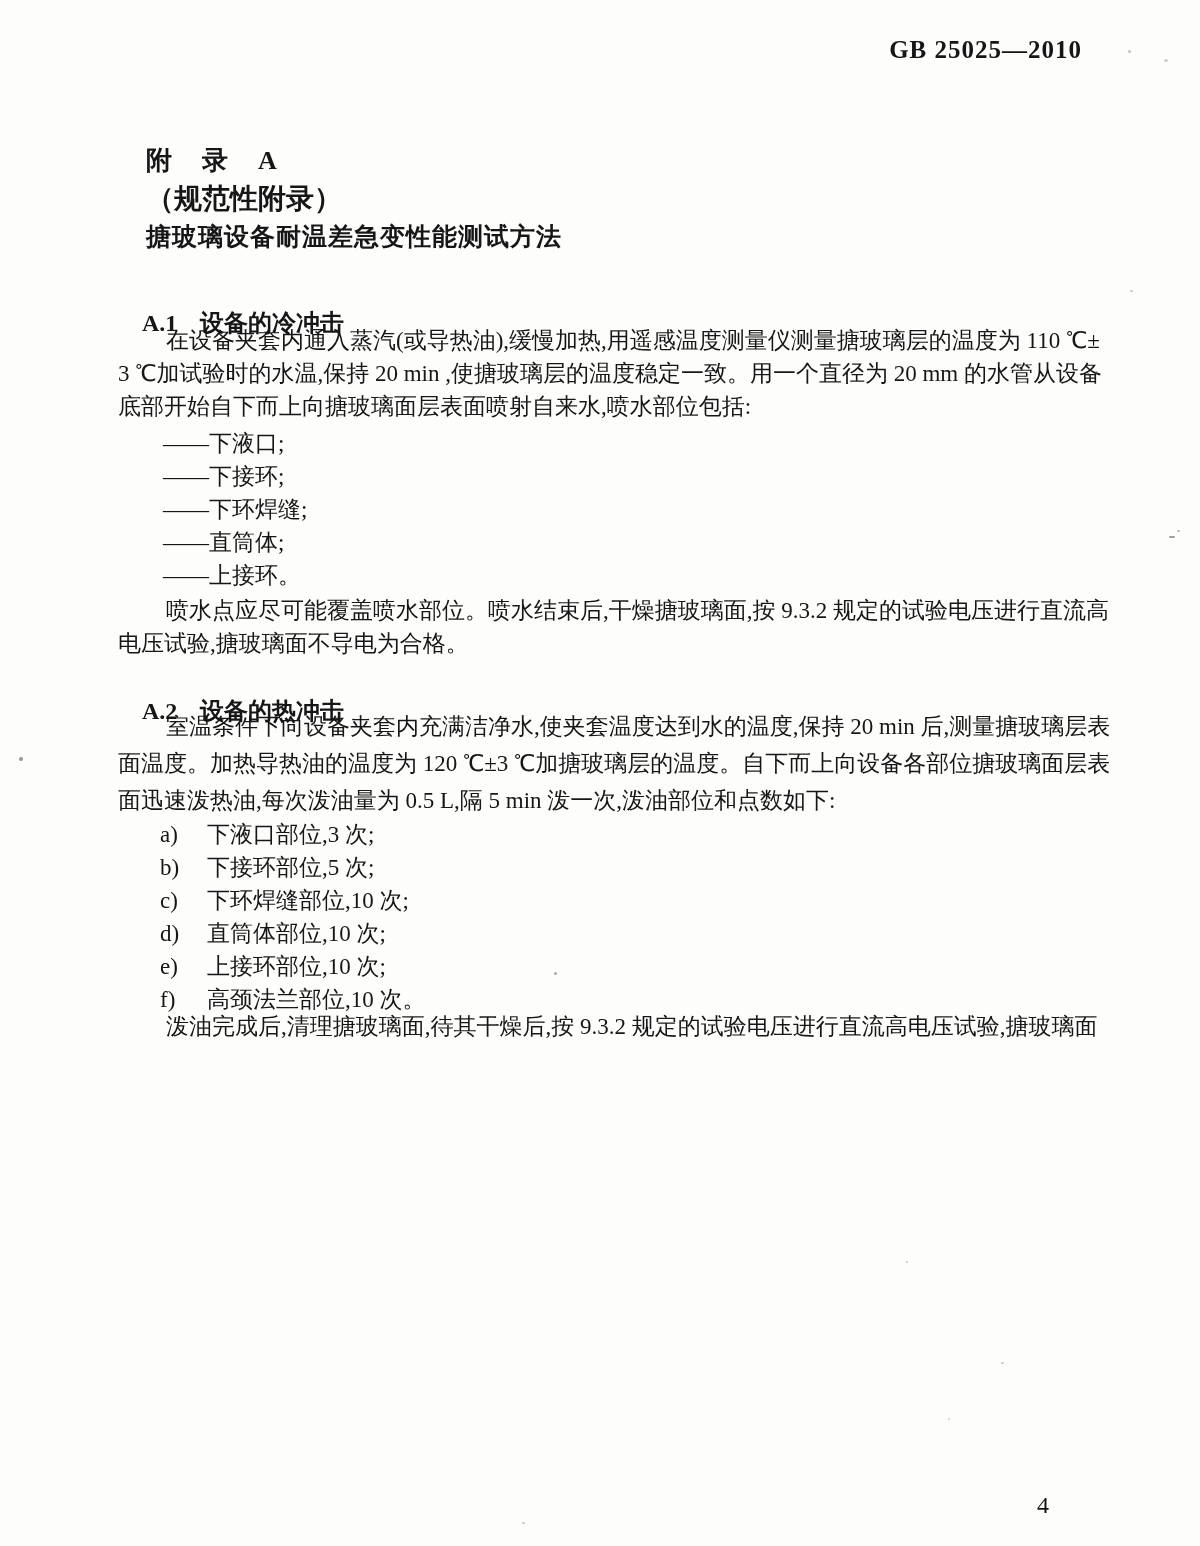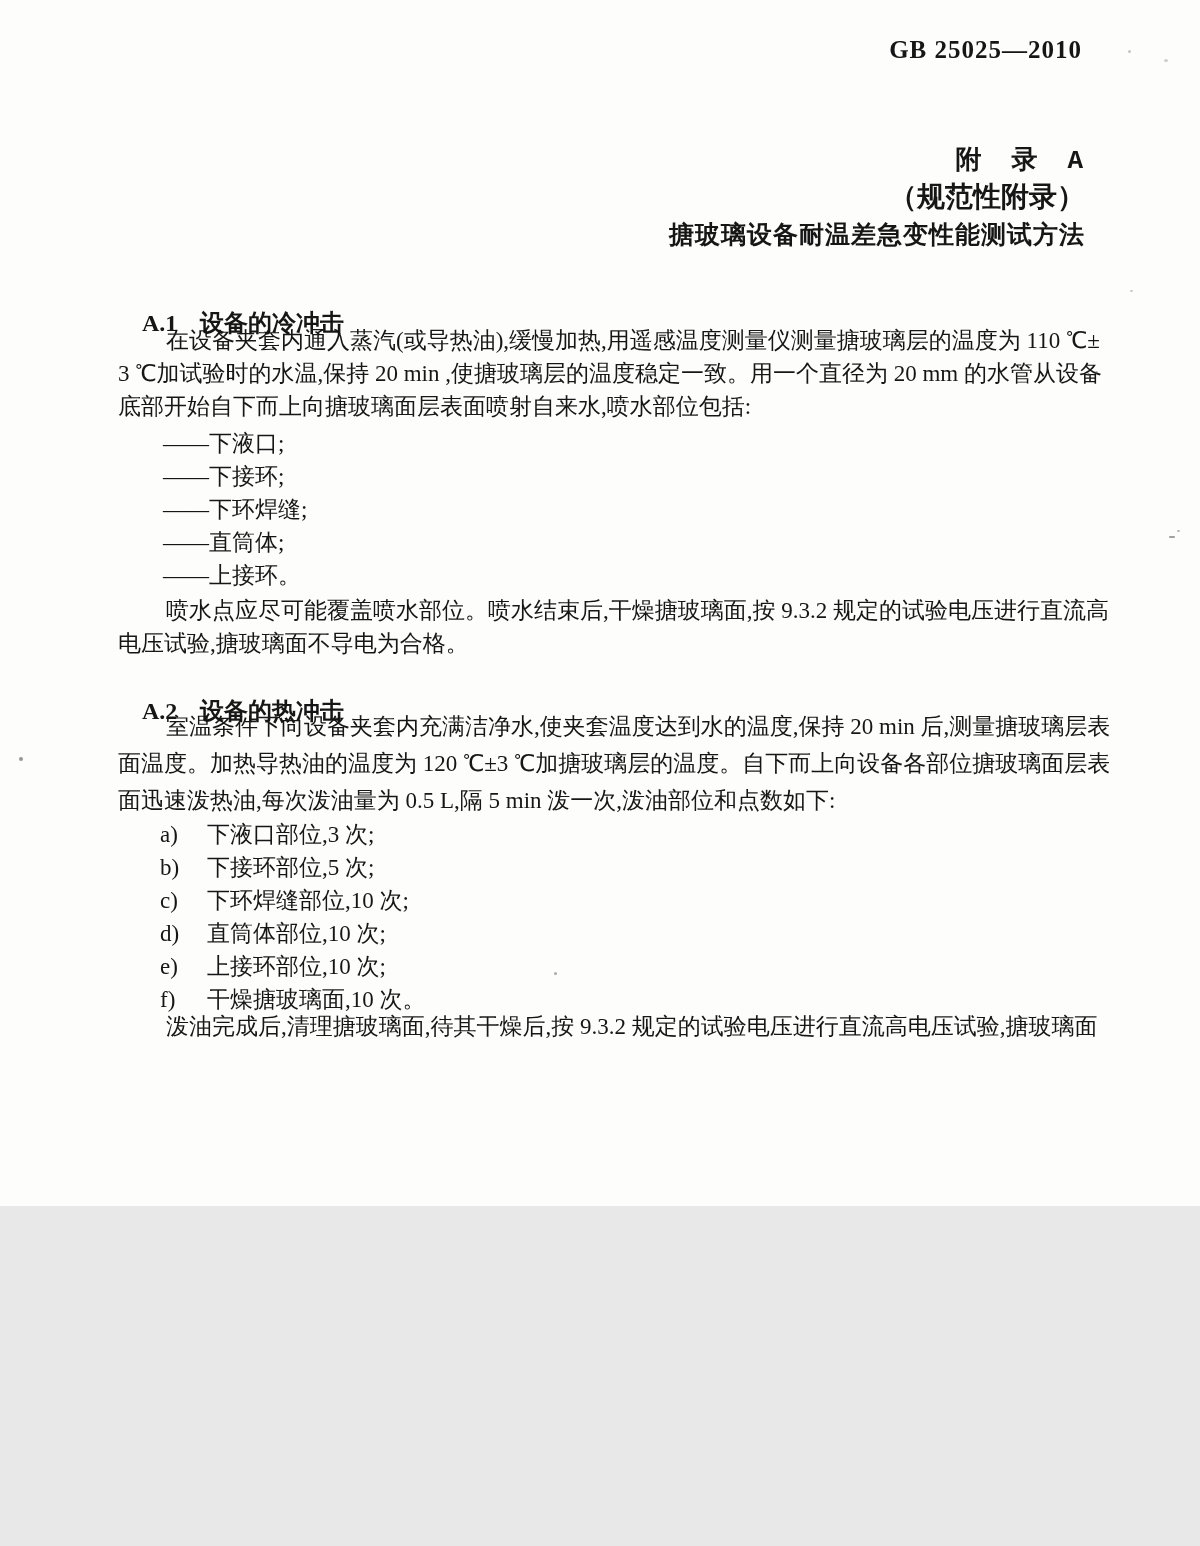--- a/index.html
+++ b/index.html
@@ -1,33 +1,33 @@
 <!DOCTYPE html>
 <html><head>
 <meta charset="utf-8">
 <style>
   html,body { margin:0; padding:0; background:#e8e8e8; }
   .page {
     position:relative;
-    width:1200px; height:1206px;
+    width:1200px; height:1546px;
     margin:0 auto;
     background:#fdfdfc;
     color:#161616;
     font-family:"Liberation Serif", serif;
     overflow:hidden;
   }
   .std-header {
     position:absolute; top:36px; right:118px;
     font-size:25px; font-weight:bold; letter-spacing:1px;
     white-space:pre;
   }
   .title-block {
     position:absolute; top:142px; left:118px; right:115px;
     padding-left:28px;
-    text-align:right; font-weight:bold;font-family:Liberation Mono, monospace;
+    text-align:left; font-weight:bold;
   }
   .title-block .t { line-height:38px; white-space:pre; }
   .t-1 { font-size:26px; letter-spacing:2px; }
   .t-2 { font-size:28px; }
   .t-3 { font-size:25px; letter-spacing:1px; }
   .heading {
     position:absolute; left:118px; right:115px;
     font-size:24px; font-weight:bold; white-space:pre;
   }
   .h-a1 { top:280px; }
@@ -111,21 +111,21 @@
     <div class="line just">面温度。加热导热油的温度为 120 ℃±3 ℃加搪玻璃层的温度。自下而上向设备各部位搪玻璃面层表</div>
     <div class="line">面迅速泼热油,每次泼油量为 0.5 L,隔 5 min 泼一次,泼油部位和点数如下:</div>
   </div>
 
   <div class="block oil-list">
     <div class="line"><span class="ltr">a)</span><span>下液口部位,3 次;</span></div>
     <div class="line"><span class="ltr">b)</span><span>下接环部位,5 次;</span></div>
     <div class="line"><span class="ltr">c)</span><span>下环焊缝部位,10 次;</span></div>
     <div class="line"><span class="ltr">d)</span><span>直筒体部位,10 次;</span></div>
     <div class="line"><span class="ltr">e)</span><span>上接环部位,10 次;</span></div>
-    <div class="line"><span class="ltr">f)</span><span>干燥搪玻璃面,10 次。</span></div>
+    <div class="line"><span class="ltr">f)</span><span>高颈法兰部位,10 次。</span></div>
   </div>
 
   <div class="block p-a2-2">
     <div class="line indent just">泼油完成后,清理搪玻璃面,待其干燥后,按 9.3.2 规定的试验电压进行直流高电压试验,搪玻璃面</div>
   </div>
 
   <div class="page-num">4</div>
 
   <div class="spk s1"></div>
   <div class="spk s2"></div>

